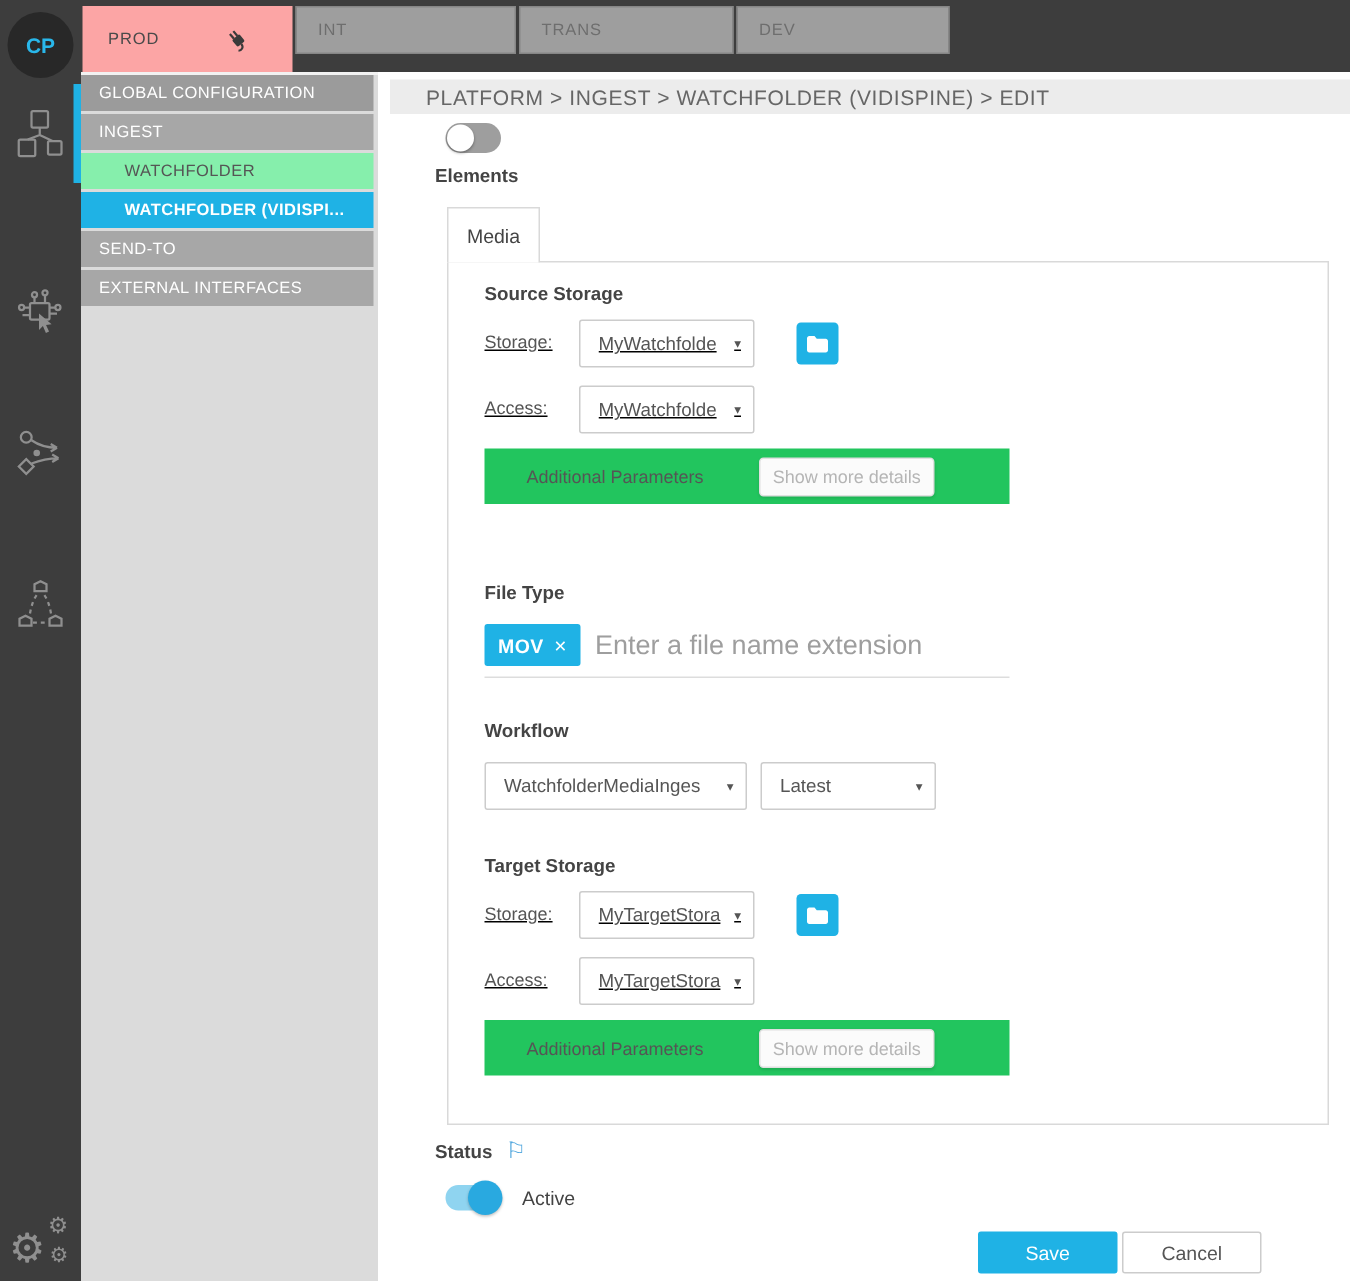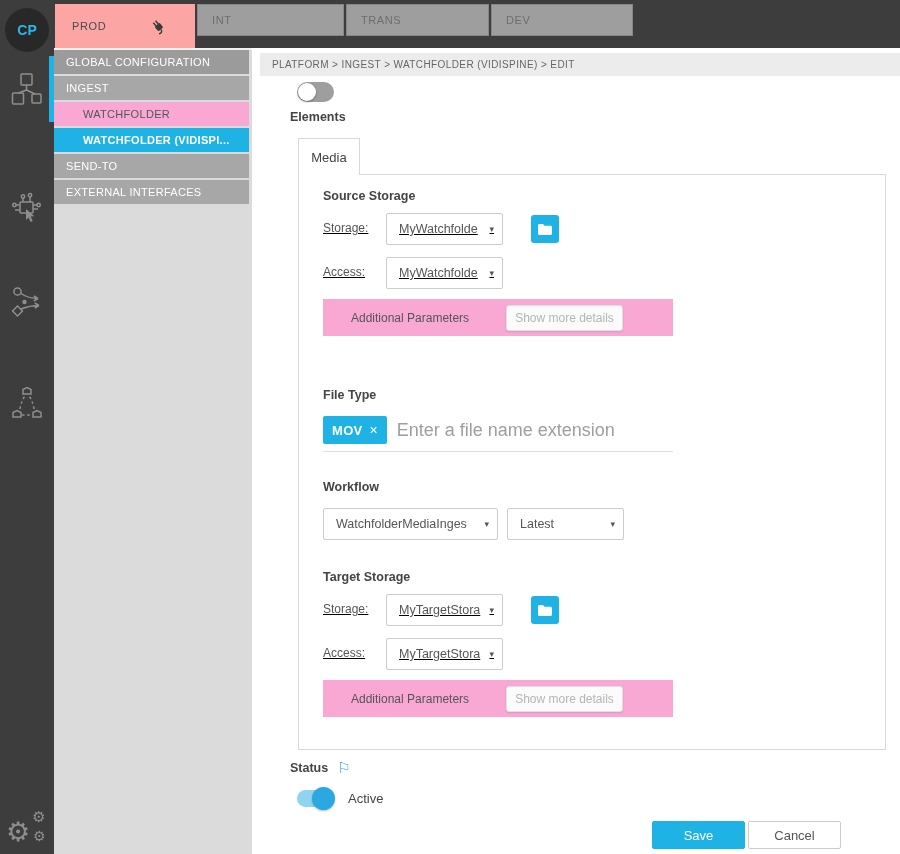--- a/index.html
+++ b/index.html
@@ -28,27 +28,27 @@
   .tab-int { left:143px; width:147px; }
   .tab-trans { left:292px; width:143px; }
   .tab-dev { left:437px; width:142px; }
 
   
   .nav { position:absolute; left:54px; top:48px; width:198px; height:806px; background:#dbdbdb;
     border-top:2px solid #f2f2f2; padding-top:0; }
   .nav-item { height:24px; margin:0 3px 2px 0; display:flex; align-items:center;
     font-size:11px; letter-spacing:.3px; padding-left:12px; background:#a7a7a7; color:#fff; }
   .nav-item.lvl0-first { background:#9b9b9b; }
-  .nav-item.sub { padding-left:29px; background:#f9a8d4; color:#555; }
+  .nav-item.sub { padding-left:29px; background:#86efac; color:#555; }
   .nav-item.sub.selected { background:#1fb2e5; color:#fff; font-weight:bold; }
 
   
   .main { position:absolute; left:252px; top:48px; width:648px; height:806px; background:#fff; }
   .breadcrumb { position:absolute; left:8px; top:5px; right:0; height:23px; background:#ececec;
-    display:flex; align-items:center; padding-left:12px; font-size:10px; letter-spacing:.4px; color:#666; }
+    display:flex; align-items:center; padding-left:24px; font-size:14px; letter-spacing:.4px; color:#666; }
 
   
   .toggle-off { position:absolute; left:45px; top:34px; width:37px; height:20px; border-radius:10px;
     background:#9e9e9e; }
   .toggle-off .knob { position:absolute; left:1px; top:1px; width:18px; height:18px; border-radius:50%;
     background:#fff; box-shadow:0 1px 2px rgba(0,0,0,.35); }
   .toggle-on { position:relative; width:36px; height:17px; border-radius:9px; background:#8fd4f0; }
   .toggle-on .knob { position:absolute; right:-2px; top:-3px; width:23px; height:23px; border-radius:50%;
     background:#29a9e0; box-shadow:0 1px 2px rgba(0,0,0,.25); }
 
@@ -68,21 +68,21 @@
   .row { display:flex; align-items:flex-start; margin-top:10px;text-decoration:underline; }
   .row + .row { margin-top:12px; }
   .fld-label { width:63px; padding-top:8px; font-size:12px; color:#555; }
   .dd { width:117px; height:32px; border:1px solid #ccc; border-radius:2px; background:#fff;
     display:flex; align-items:center; padding:0 8px 0 12px; font-size:12.5px; color:#555; cursor:pointer; }
   .dd .dd-text { flex:1; white-space:nowrap; overflow:hidden; }
   .dd .caret { font-size:9px; color:#555; margin-left:4px; }
   .dd.wide { width:175px; }
   .folder-btn { width:28px; height:28px; margin:2px 0 0 28px; border:none; border-radius:3px;
     background:#1fb2e5; display:flex; align-items:center; justify-content:center; cursor:pointer; }
-  .param-bar { width:350px; height:37px; margin-top:10px; background:#f9a8d4;
+  .param-bar { width:350px; height:37px; margin-top:10px; background:#22c55e;
     display:flex; align-items:center; }
   .param-bar .pb-label { margin-left:28px; font-size:12px; color:#555; }
   .show-more { margin-left:auto; margin-right:50px; width:117px; height:26px; background:#fbfbfb;
     border:1px solid #e0e0e0; border-radius:3px; box-shadow:0 1px 2px rgba(0,0,0,.12);
     font-size:12px; color:#b5b5b5; font-family:"Liberation Sans",sans-serif; cursor:pointer; }
 
   .filetype { margin-top:52px; }
   .tag-row { display:flex; align-items:center; margin-top:14px; width:350px; }
   .tag { display:inline-flex; align-items:center; background:#1fb2e5; color:#fff;
     height:28px; padding:0 9px; border-radius:2px; }

